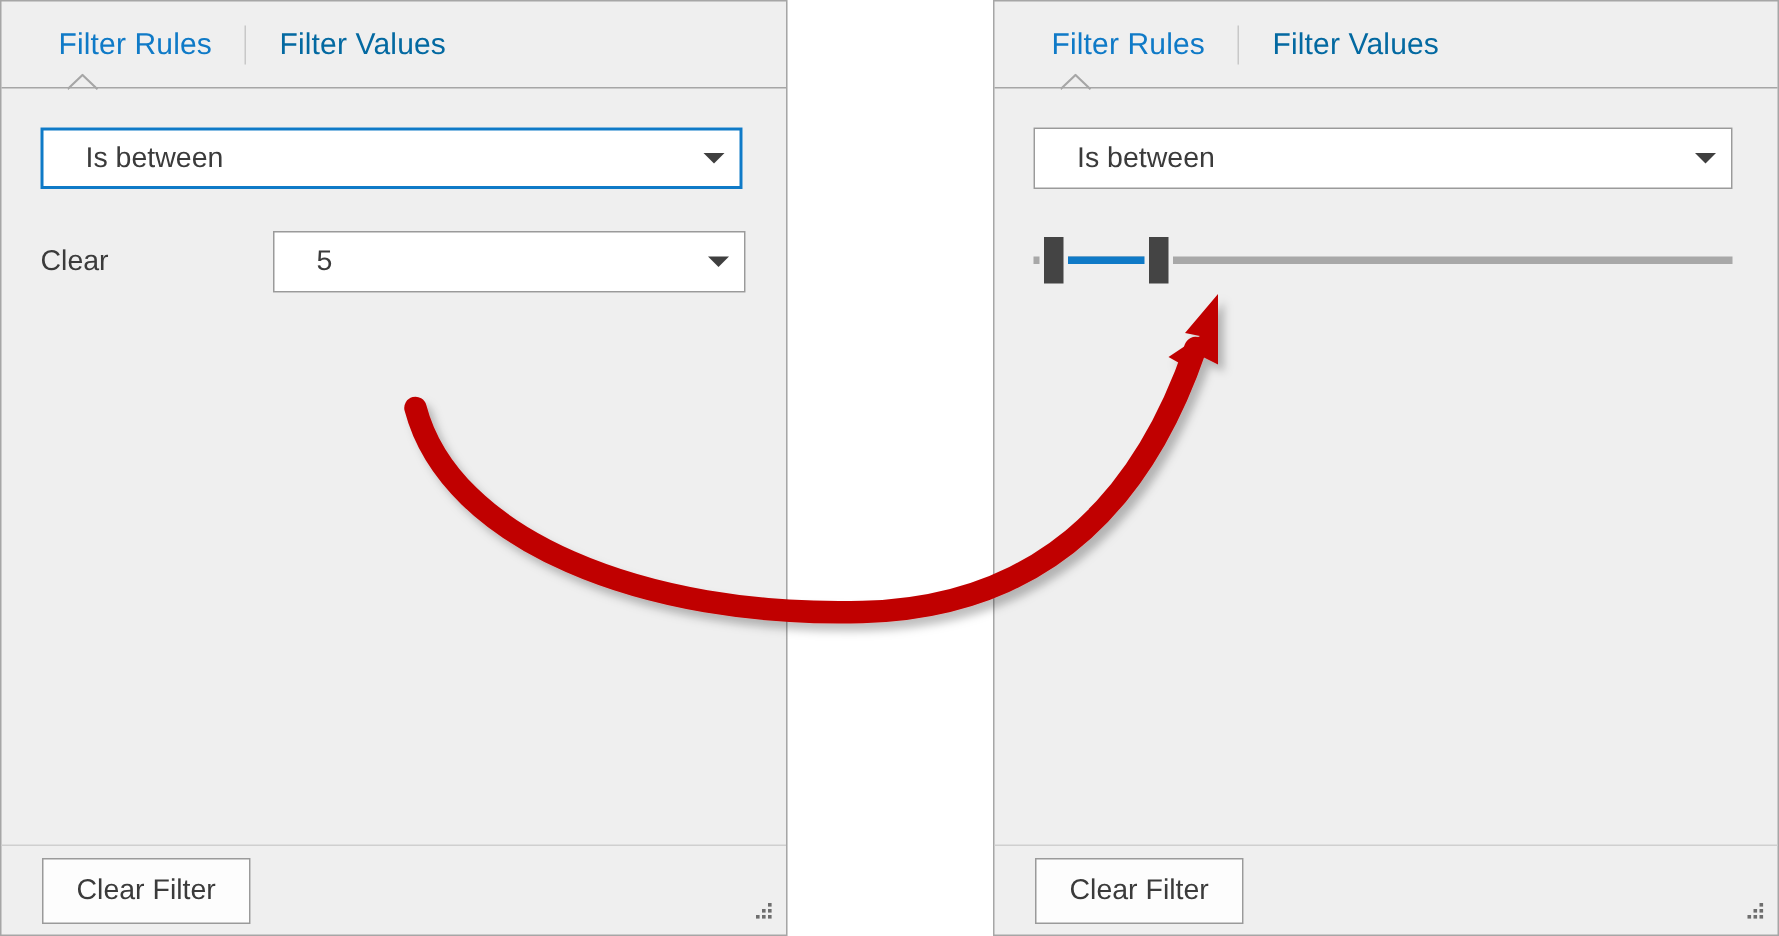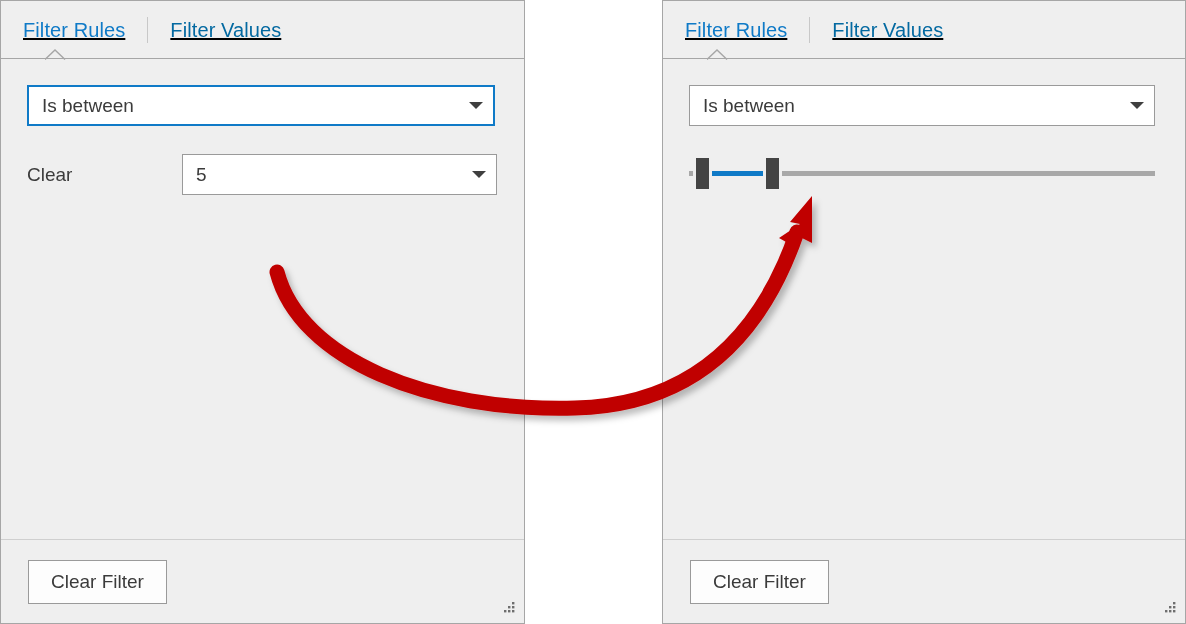--- a/index.html
+++ b/index.html
@@ -30,23 +30,22 @@
   #panel-left  { left: 0px;   width: 525px; }
   #panel-right { left: 662px; width: 524px; }
 
   
   .tabstrip {
     position: relative;
     height: 58px;
     flex: 0 0 auto;
     display: flex;
     align-items: center;
-    padding-left: 22px;
-    box-sizing: border-box;
-    text-decoration: underline;
+    padding-left: 38px;
+    box-sizing: border-box;
   }
   .tabstrip-underline {
     position: absolute;
     left: 0;
     right: 0;
     bottom: 0;
     height: 1px;
     background: #a6a6a6;
   }
   .tab {
@@ -93,21 +92,21 @@
     box-sizing: border-box;
     display: flex;
     align-items: center;
     cursor: default;
   }
   .combo.plain  { border: 1px solid #9a9a9a; }
   .combo.focus  { border: 2px solid #0f7ac7; }
   .combo-text {
     font-size: 19px;
     color: #3b3b3b;
-    padding-left: 13px;
+    padding-left: 28px;
     flex: 1 1 auto;
     white-space: nowrap;
     overflow: hidden;
   }
   .combo-arrow {
     flex: 0 0 auto;
     width: 34px;
     display: flex;
     align-items: center;
     justify-content: center;
@@ -165,21 +164,21 @@
     top: 0px;
     width: 13px;
     height: 31px;
     background: #444444;
     box-shadow: 0 0 0 3px #efefef;
   }
 
   
   .panel-footer {
     flex: 0 0 auto;
-    height: 84px;
+    height: 60px;
     border-top: 1px solid #cfcfcf;
     position: relative;
     display: flex;
     align-items: center;
     padding-left: 27px;
     box-sizing: border-box;
   }
   .btn {
     background: #fdfdfd;
     border: 1px solid #9a9a9a;

